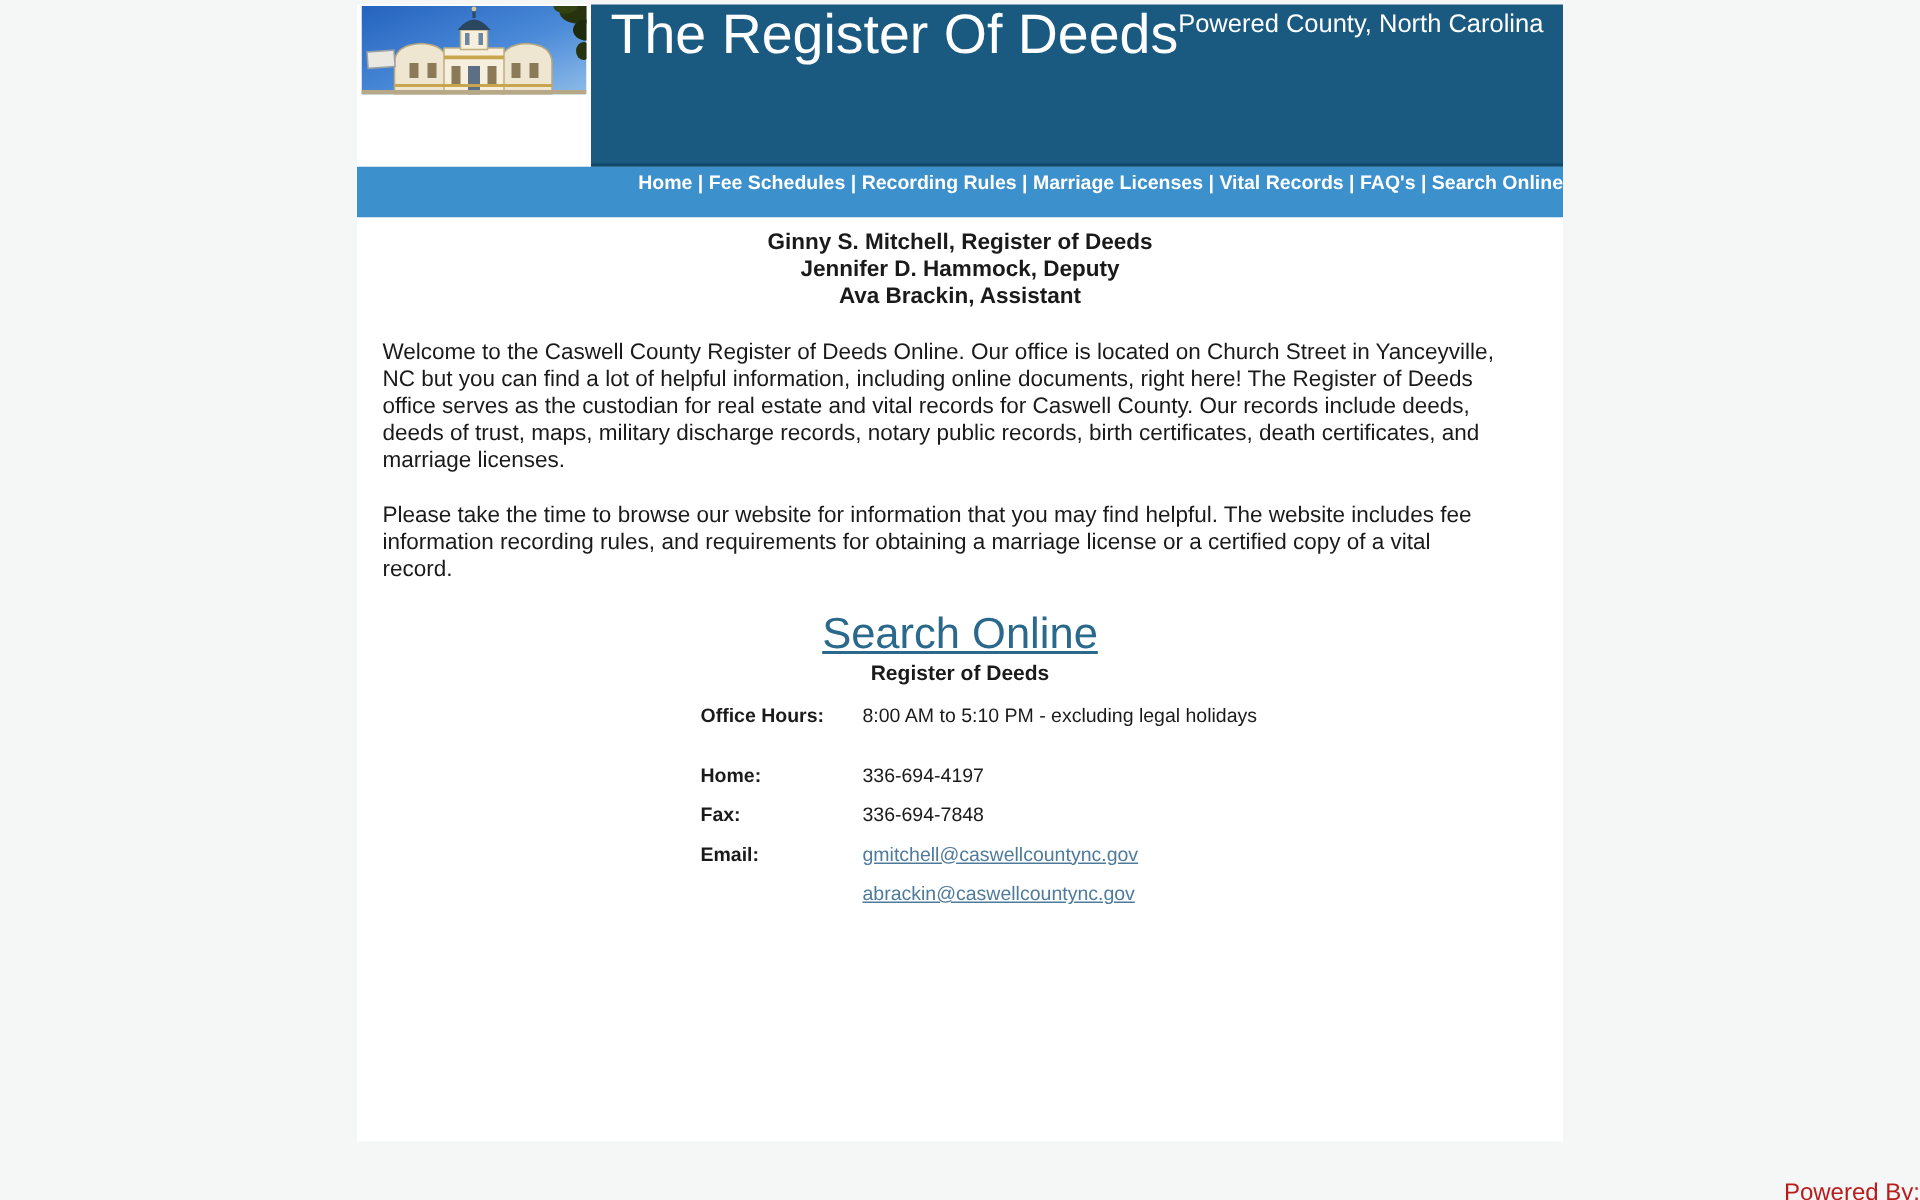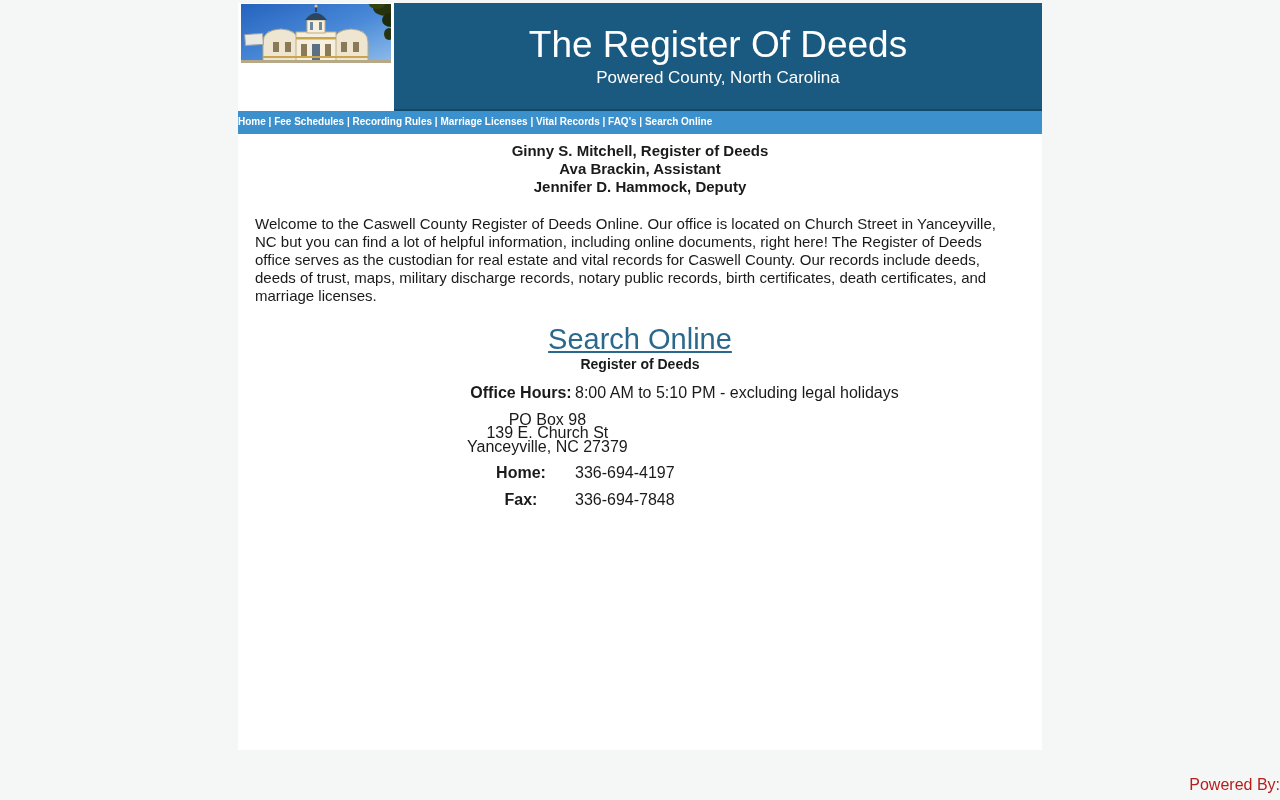--- a/index.html
+++ b/index.html
@@ -17,56 +17,56 @@
   
   .header { display: flex; height: 108px; }
   .logo-cell { width: 156px; background: #ffffff; flex: none; }
   .logo-cell svg { display: block; margin: 1px 0 0 3px; }
   .banner {
     flex: 1;
     background: #1b5a80;
     border-bottom: 2px solid #12486b;
     color: #ffffff;
     display: flex;
-    flex-direction: column;
+    flex-direction: row;
     justify-content: center;
-    align-items: center;
+    align-items: flex-start;
     text-align: center;
   }
   .banner-title { font-size: 37px; line-height: 40px; font-weight: 400; }
   .banner-subtitle { font-size: 17px; line-height: 20px; margin-top: 3px; }
 
   
   .navbar {
     background: #3c90cc;
     color: #ffffff;
-    font-size: 10px;
+    font-size: 13px;
     line-height: 14px;
     font-weight: bold;
-    text-align: left;
-    padding: 4px 0 5px;
+    text-align: right;
+    padding: 4px 0 16px;
   }
   .navbar a { color: #ffffff; text-decoration: none; }
   .navbar .sep { white-space: pre; }
 
   
   .content { background: #ffffff; height: 616px; padding-top: 8px; }
   .staff { text-align: center; font-weight: bold; font-size: 15px; line-height: 18px; }
   .intro { padding-left: 17px; width: 758px; font-size: 15px; line-height: 18px; }
   .intro p { margin: 19px 0 0; }
 
   .search-online-wrap { text-align: center; margin-top: 18px; }
   .search-online {
     font-size: 29px;
     color: #2a698c;
     text-decoration: underline;
   }
 
   .contact-heading { text-align: center; font-weight: bold; font-size: 14px; }
-  .contact-table { margin: 14px 0 0 229px; font-size: 16px; line-height: 13.5px; text-align: center; }
+  .contact-table { margin: 14px 0 0 229px; font-size: 13px; line-height: 13.5px; }
   .contact-row { display: flex; margin-bottom: 13px; }
   .contact-label { width: 108px; flex: none; font-weight: bold; }
   .contact-value a { color: #4e7a9c; text-decoration: underline; }
   .email-row-gap { margin-top: 13px; }
 
   
   .footer { text-align: right; padding-top: 26px; font-size: 16px; color: #b91c1c; }
 </style>
 </head>
 <body>
@@ -126,59 +126,62 @@
   </div>
 
   <div class="navbar">
     <a href="#">Home</a><span class="sep"> | </span><a href="#">Fee Schedules</a><span class="sep"> | </span><a href="#">Recording Rules</a><span class="sep"> | </span><a href="#">Marriage Licenses</a><span class="sep"> | </span><a href="#">Vital Records</a><span class="sep"> | </span><a href="#">FAQ's</a><span class="sep"> | </span><a href="#">Search Online</a>
   </div>
 
   <div class="content">
 
     <div class="staff">
       <div>Ginny S. Mitchell, Register of Deeds</div>
+      <div>Jennifer D. Hammock, Deputy</div>
       <div>Ava Brackin, Assistant</div>
-      <div>Jennifer D. Hammock, Deputy</div>
     </div>
 
     <div class="intro">
       <p>Welcome to the Caswell County Register of Deeds Online. Our office is located on Church Street in Yanceyville, NC but you can find a lot of helpful information, including online documents, right here! The Register of Deeds office serves as the custodian for real estate and vital records for Caswell County. Our records include deeds, deeds of trust, maps, military discharge records, notary public records, birth certificates, death certificates, and marriage licenses.</p>
+      <p>Please take the time to browse our website for information that you may find helpful. The website includes fee information recording rules, and requirements for obtaining a marriage license or a certified copy of a vital record.</p>
     </div>
 
     <div class="search-online-wrap">
       <a href="#" class="search-online">Search Online</a>
     </div>
 
     <div class="contact-heading">Register of Deeds</div>
 
     <div class="contact-table">
 
       <div class="contact-row">
         <div class="contact-label">Office Hours:</div>
         <div class="contact-value">8:00 AM to 5:10 PM - excluding legal holidays</div>
       </div>
 
       <div class="contact-row">
-        <div class="contact-value">
-          <div>PO Box 98</div>
-          <div>139 E. Church St</div>
-          <div>Yanceyville, NC 27379</div>
-        </div>
       </div>
 
       <div class="contact-row">
         <div class="contact-label">Home:</div>
         <div class="contact-value">336-694-4197</div>
       </div>
 
       <div class="contact-row">
         <div class="contact-label">Fax:</div>
         <div class="contact-value">336-694-7848</div>
       </div>
 
+      <div class="contact-row">
+        <div class="contact-label">Email:</div>
+        <div class="contact-value">
+          <div><a href="#">gmitchell@caswellcountync.gov</a></div>
+          <div class="email-row-gap"><a href="#">abrackin@caswellcountync.gov</a></div>
+        </div>
+      </div>
 
     </div>
   </div>
 </div>
 
 <div class="footer">
   <span>Powered By:</span>
 </div>
 
 </body></html>

